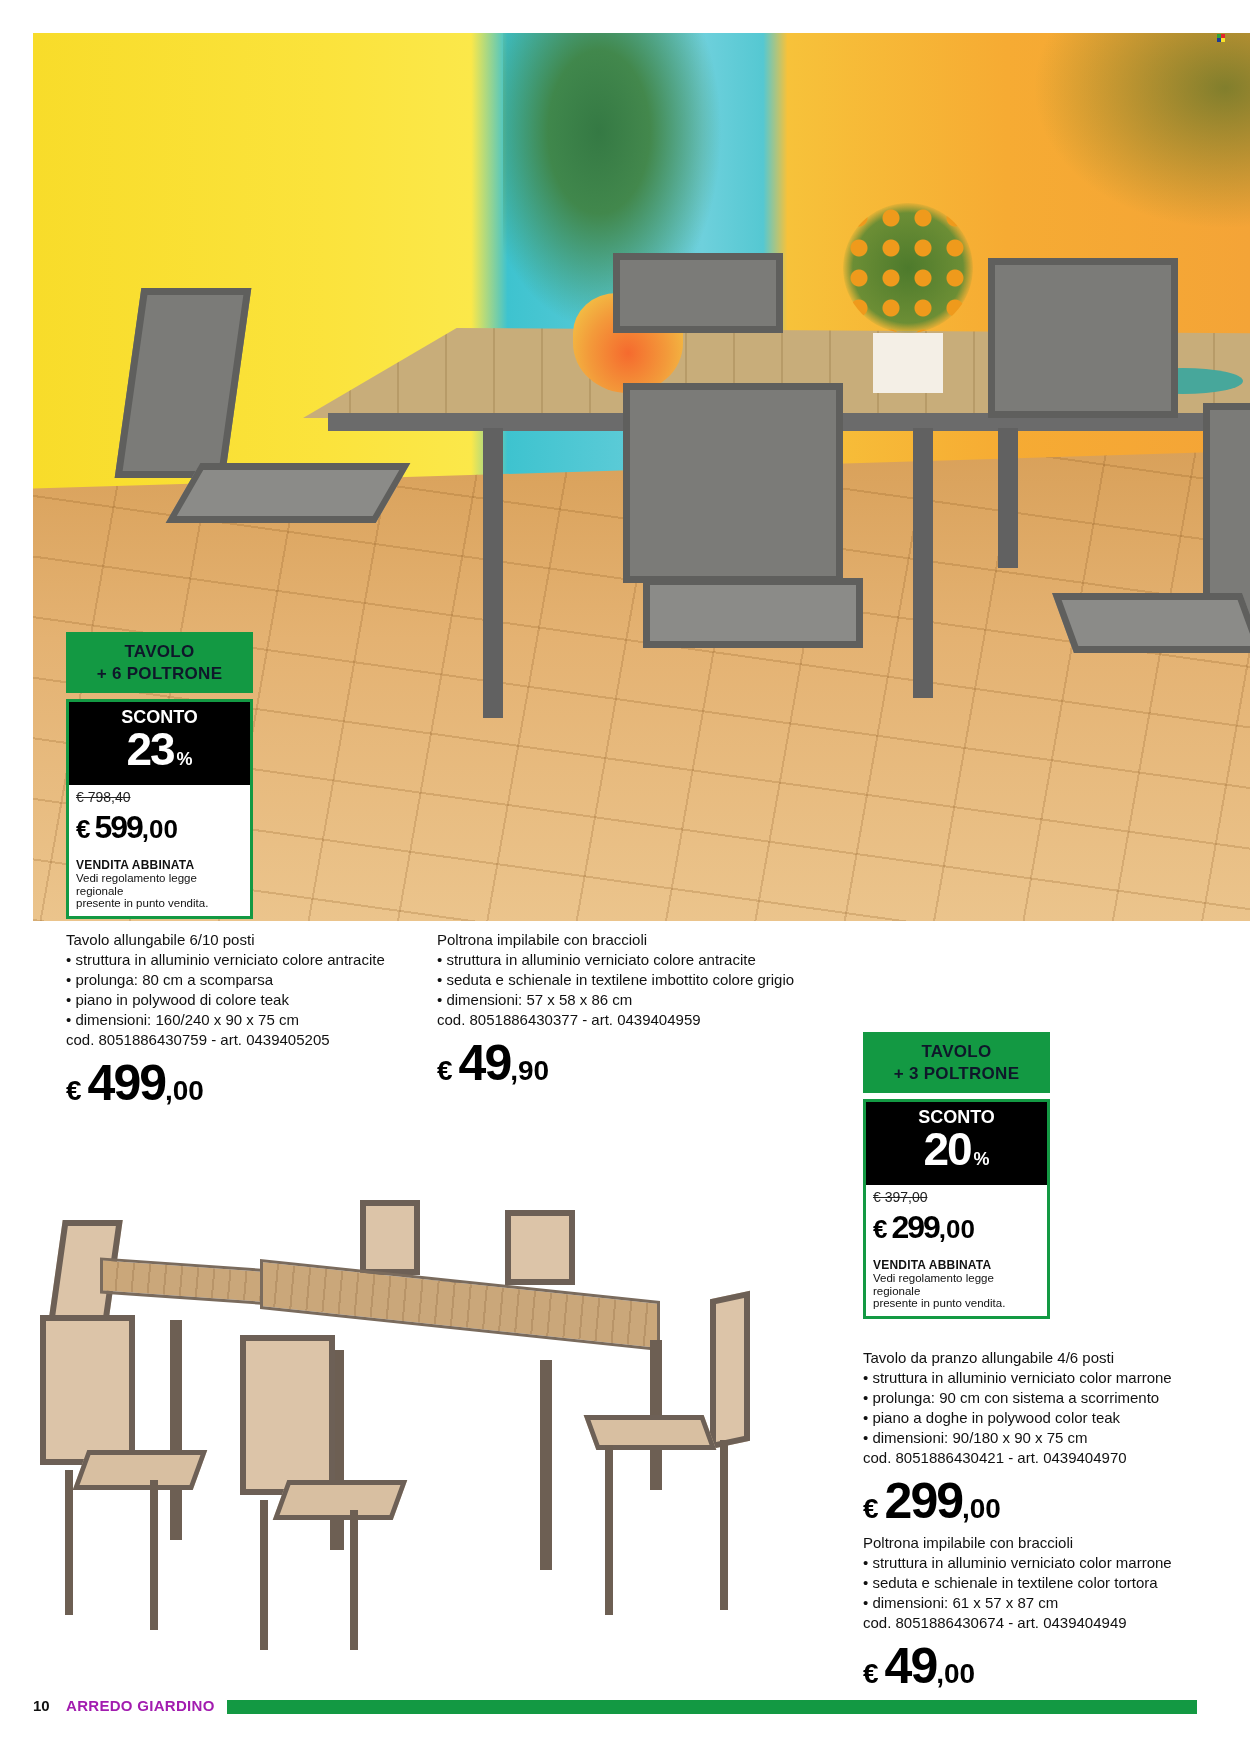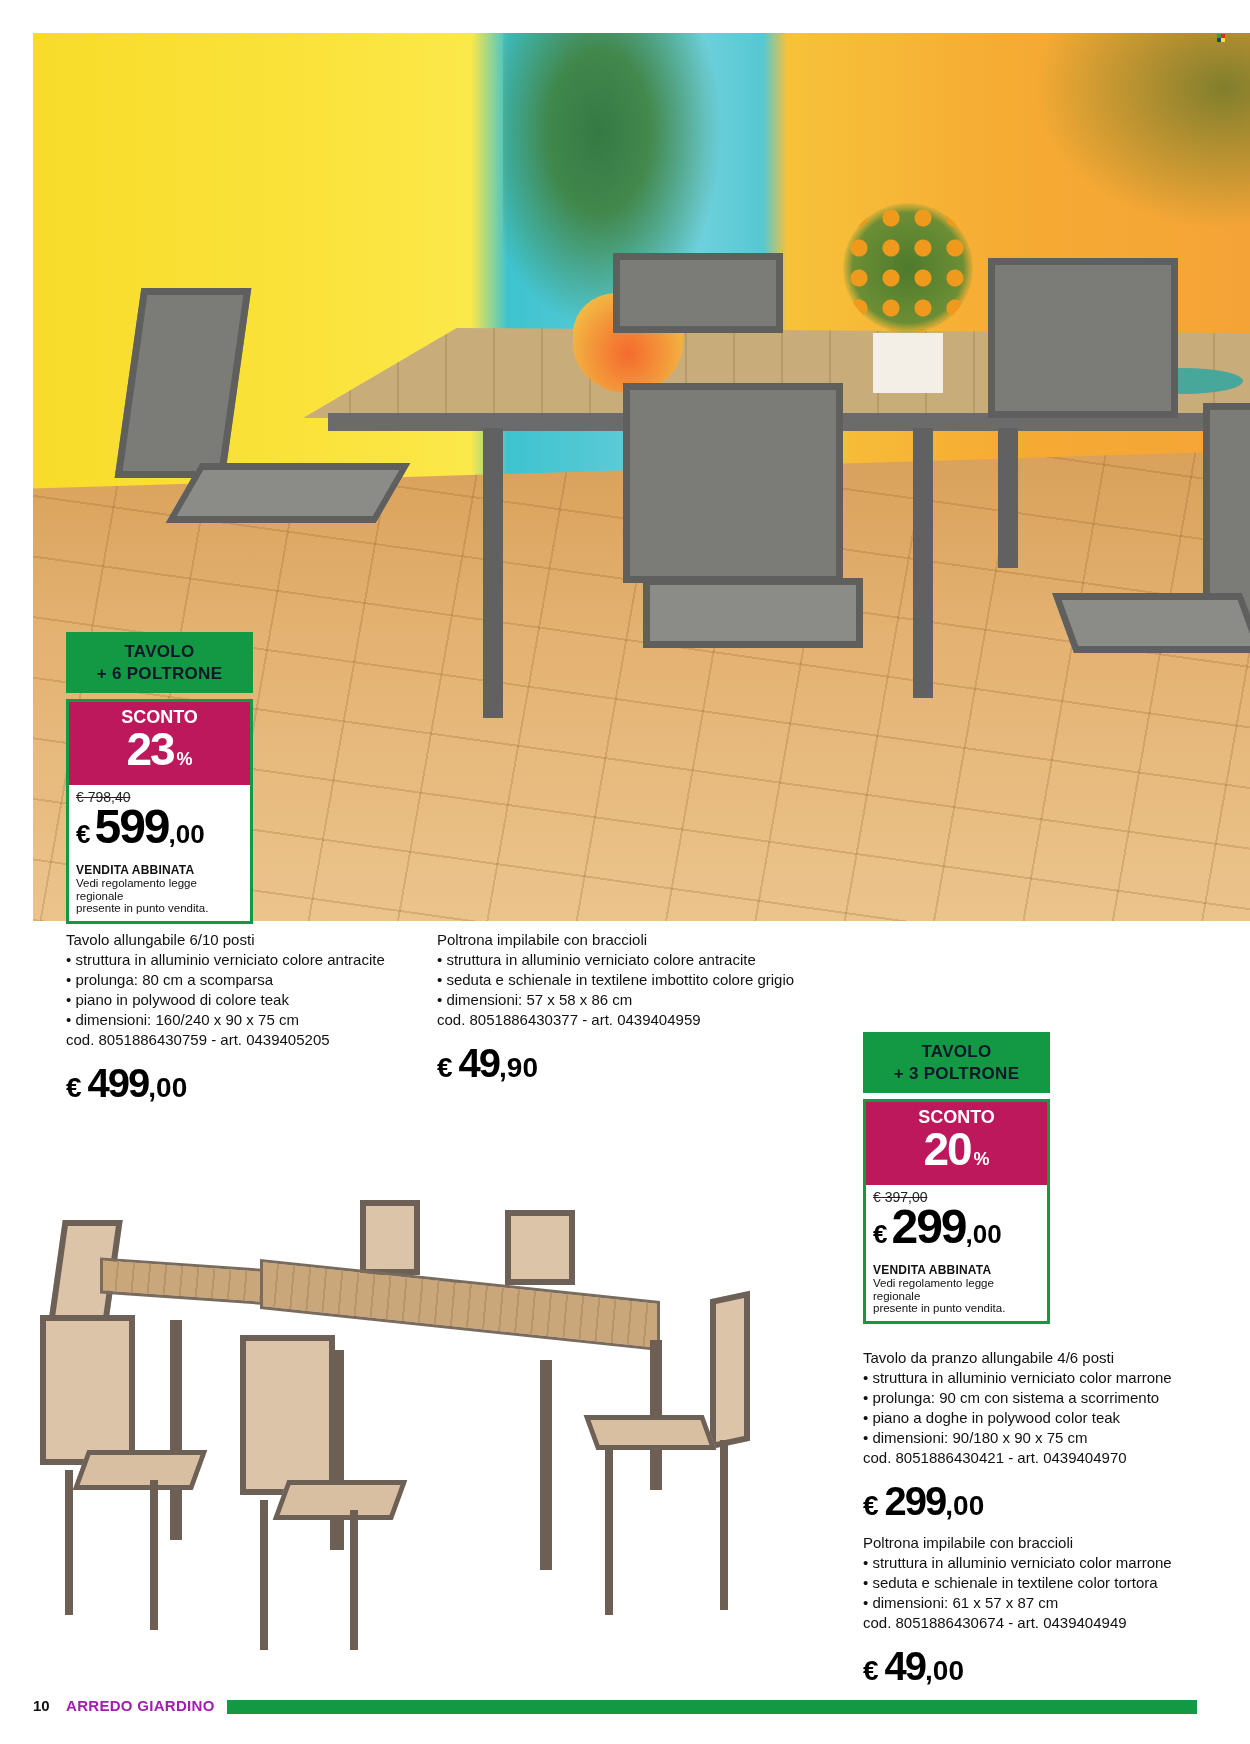--- a/index.html
+++ b/index.html
@@ -49,41 +49,41 @@
   .hero .plate { position: absolute; left: 1090px; top: 335px; width: 120px; height: 26px; border-radius: 50%; background: #47a79b; }
   .hero .plate2 { position: absolute; left: 970px; top: 352px; width: 110px; height: 24px; border-radius: 50%; background: #f3b534; }
 
   
   .promo { position: absolute; width: 187px; }
   .promo .bundle {
     background: #139943; color: #0f172a; text-align: center; font-weight: 700;
     font-size: 17px; line-height: 22px; letter-spacing: .3px; padding: 9px 4px 8px;
     font-family: "Liberation Sans", sans-serif;
   }
-  .promo .discount { margin-top: 6px; background: #be185d; border: 3px solid #139943; }
+  .promo .discount { margin-top: 6px; background: #000000; border: 3px solid #139943; }
   .promo .sconto-label { color: #fff; text-align: center; font-weight: 700; font-size: 18px; line-height: 20px; padding-top: 5px; }
   .promo .sconto-value { color: #fff; text-align: center; font-weight: 900; font-size: 46px; line-height: 44px; letter-spacing: -2px; padding-bottom: 4px; }
   .promo .sconto-value .pct { font-size: 18px; letter-spacing: 0; margin-left: 3px; }
   .promo .price-card { background: #fff; padding: 4px 7px 6px; }
   .promo .old-price { font-size: 14px; line-height: 16px; color: #222; text-decoration: line-through; }
   .promo .new-price { font-weight: 900; line-height: 44px; white-space: nowrap; color: #000; }
   .promo .new-price .cur { font-size: 26px; vertical-align: baseline; margin-right: 4px; }
-  .promo .new-price .int { font-size: 48px; letter-spacing: -2px; margin-top: 12px; }
+  .promo .new-price .int { font-size: 32px; letter-spacing: -2px; margin-top: 12px; }
   .promo .new-price .dec { font-size: 26px; }
   .promo .abbinata { font-size: 12px; font-weight: 700; line-height: 13px; margin-top: 4px; letter-spacing: .2px; }
   .promo .note { font-size: 11.5px; line-height: 12.5px; color: #111; }
 
   
   .product { position: absolute; font-size: 15px; line-height: 20px; color: #111; }
   .product .name { display: block; }
   .product .bullet { display: block; white-space: nowrap; }
   .product .code { display: block; white-space: nowrap; }
   .product .price { margin-top: 4px; font-weight: 900; color: #000; white-space: nowrap; line-height: 58px; }
   .product .price .cur { font-size: 28px; margin-right: 6px; }
-  .product .price .int { font-size: 40px; letter-spacing: -2px; }
+  .product .price .int { font-size: 50px; letter-spacing: -2px; }
   .product .price .dec { font-size: 28px; }
 
   
   .setphoto { position: absolute; left: 30px; top: 1180px; width: 820px; height: 470px; }
   .setphoto .tbl-top {
     position: absolute; left: 70px; top: 90px; width: 360px; height: 36px;
     background: repeating-linear-gradient(95deg, #caa77a 0 14px, #b89468 14px 16px);
     transform: skewY(4deg); border: 3px solid #7a6b5d;
   }
   .setphoto .tbl-top.r { left: 230px; top: 100px; width: 400px; height: 50px; transform: skewY(6deg); }

